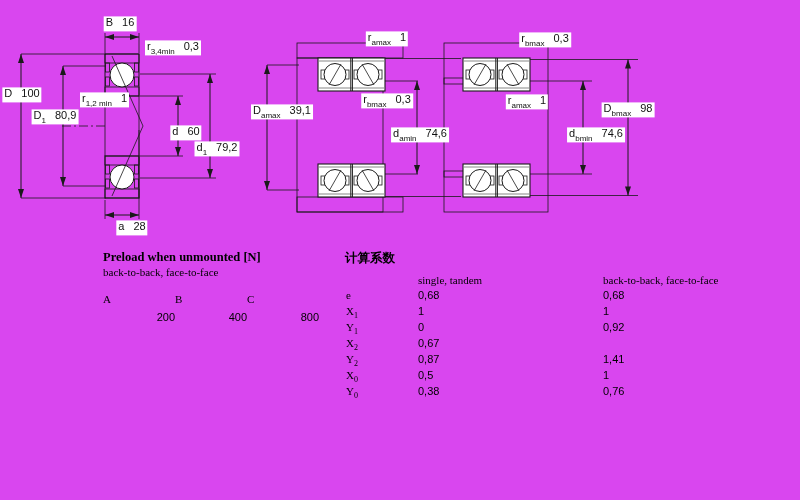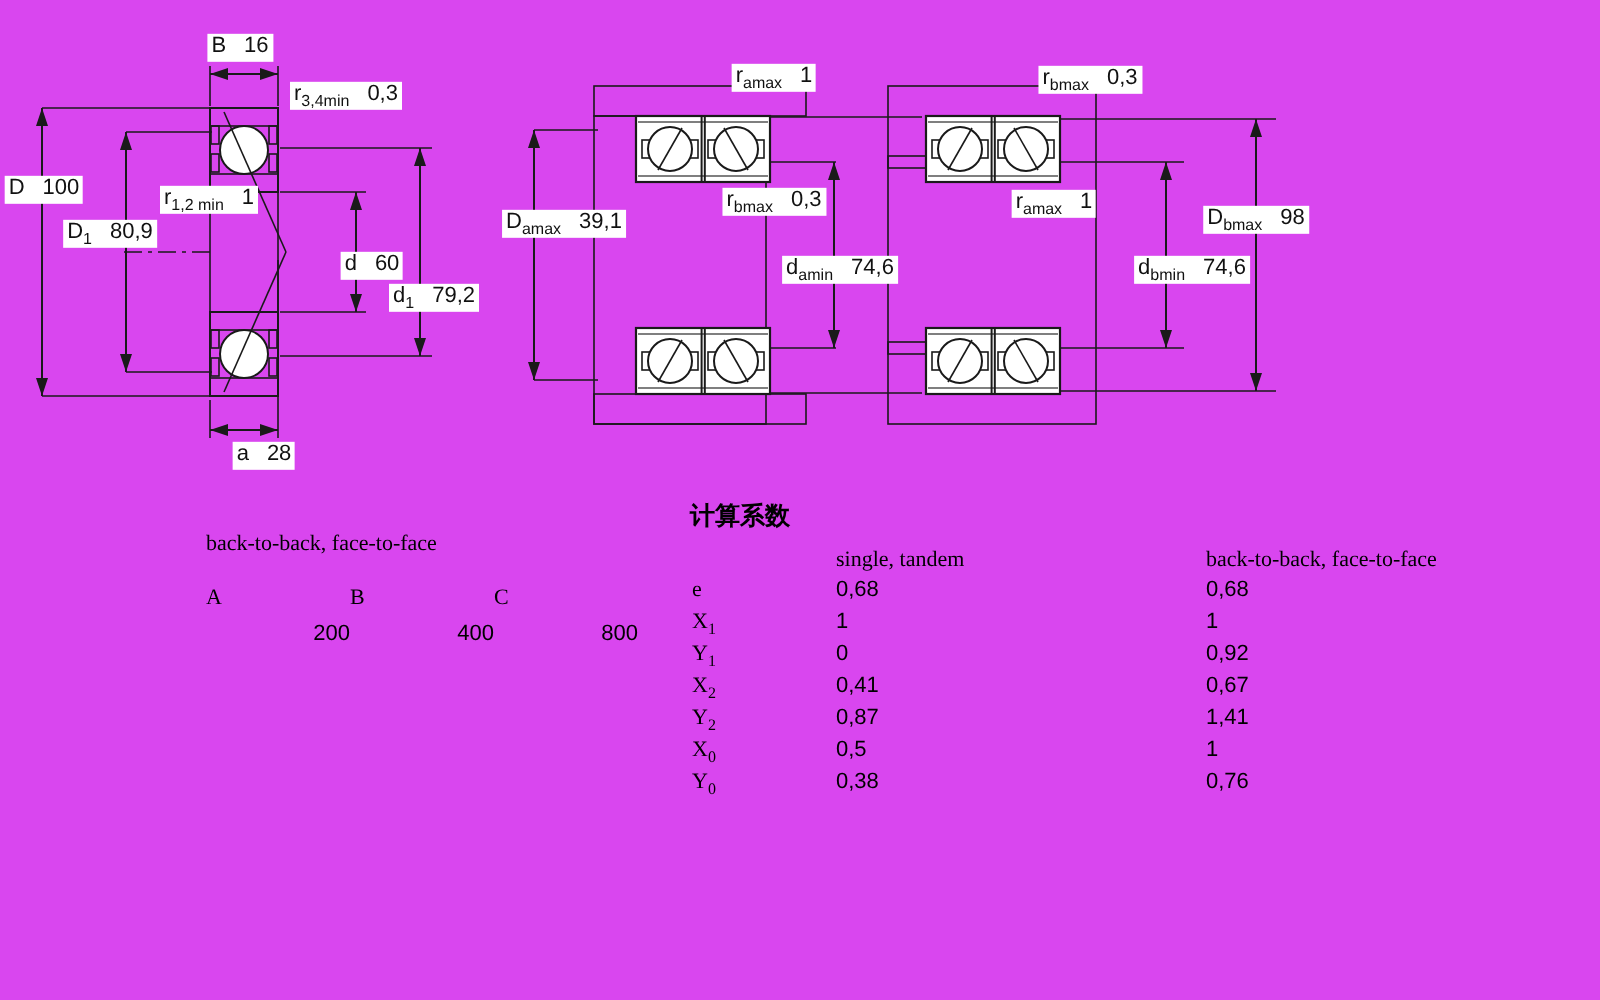--- a/index.html
+++ b/index.html
@@ -222,20 +222,21 @@
   <div class="dim" style="left:387px;top:39px;"><span>r</span><sub>amax</sub><span class="v">1</span></div>
   <div class="dim" style="left:387px;top:101px;"><span>r</span><sub>bmax</sub><span class="v">0,3</span></div>
   <div class="dim" style="left:282px;top:112px;"><span>D</span><sub>amax</sub><span class="v">39,1</span></div>
   <div class="dim" style="left:420px;top:135px;"><span>d</span><sub>amin</sub><span class="v">74,6</span></div>
 
   <div class="dim" style="left:545px;top:40px;"><span>r</span><sub>bmax</sub><span class="v">0,3</span></div>
   <div class="dim" style="left:527px;top:102px;"><span>r</span><sub>amax</sub><span class="v">1</span></div>
   <div class="dim" style="left:628px;top:110px;"><span>D</span><sub>bmax</sub><span class="v">98</span></div>
   <div class="dim" style="left:596px;top:135px;text-align:center;"><span>d</span><sub>bmin</sub><span class="v">74,6</span></div>
 
+  <div class="abs t-title" style="left:103px;top:250px;">Preload when unmounted [N]</div>
   <div class="abs t-sub" style="left:103px;top:266px;">back-to-back, face-to-face</div>
   <div class="prow" style="left:103px;top:293px;">
     <span>A</span>
     <span>B</span>
     <span>C</span>
   </div>
   <div class="prow num" style="left:103px;top:311px;text-align:right;">
     <span>200</span>
     <span>400</span>
     <span>800</span>
@@ -258,21 +259,20 @@
     <span class="num">1</span>
     <span class="num">1</span>
   </div>
   <div class="frow" style="left:346px;top:321px;">
     <span class="flabel"><span>Y</span><sub>1</sub></span>
     <span class="num">0</span>
     <span class="num">0,92</span>
   </div>
   <div class="frow" style="left:346px;top:337px;">
     <span class="flabel"><span>X</span><sub>2</sub></span>
-    <span class="num">0,41</span>
     <span class="num">0,67</span>
   </div>
   <div class="frow" style="left:346px;top:353px;">
     <span class="flabel"><span>Y</span><sub>2</sub></span>
     <span class="num">0,87</span>
     <span class="num">1,41</span>
   </div>
   <div class="frow" style="left:346px;top:369px;">
     <span class="flabel"><span>X</span><sub>0</sub></span>
     <span class="num">0,5</span>

